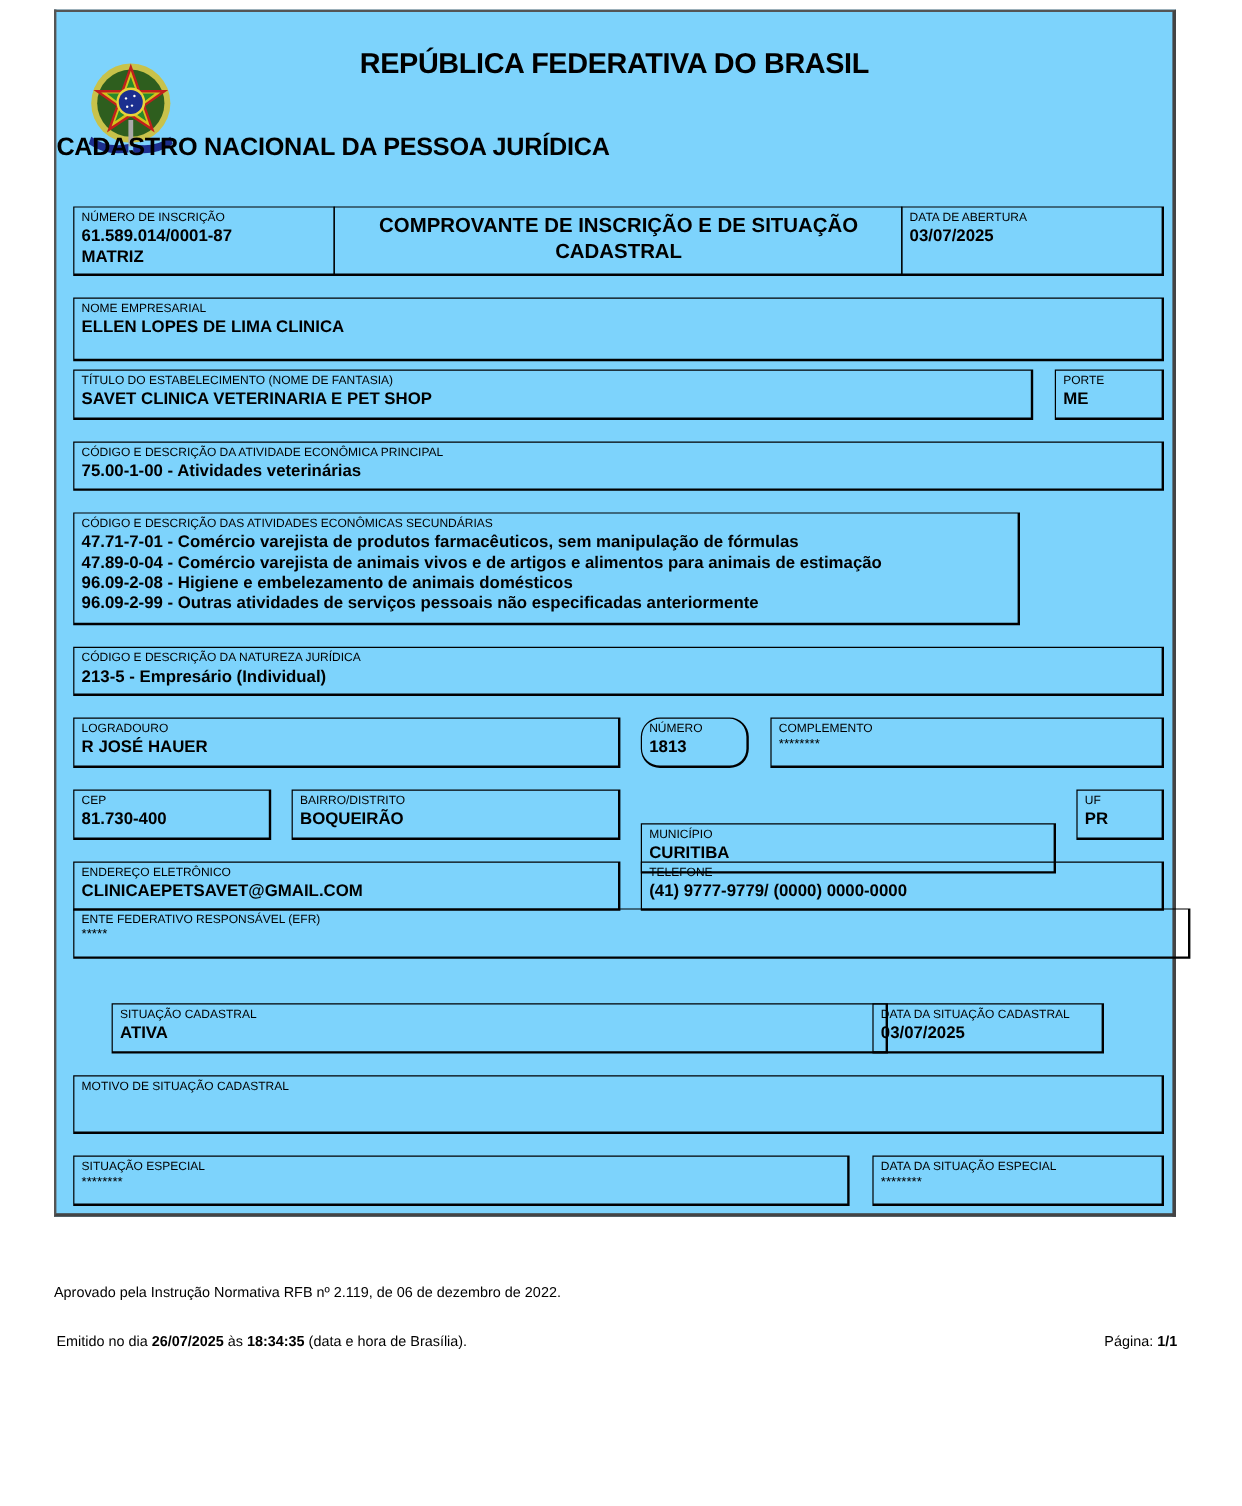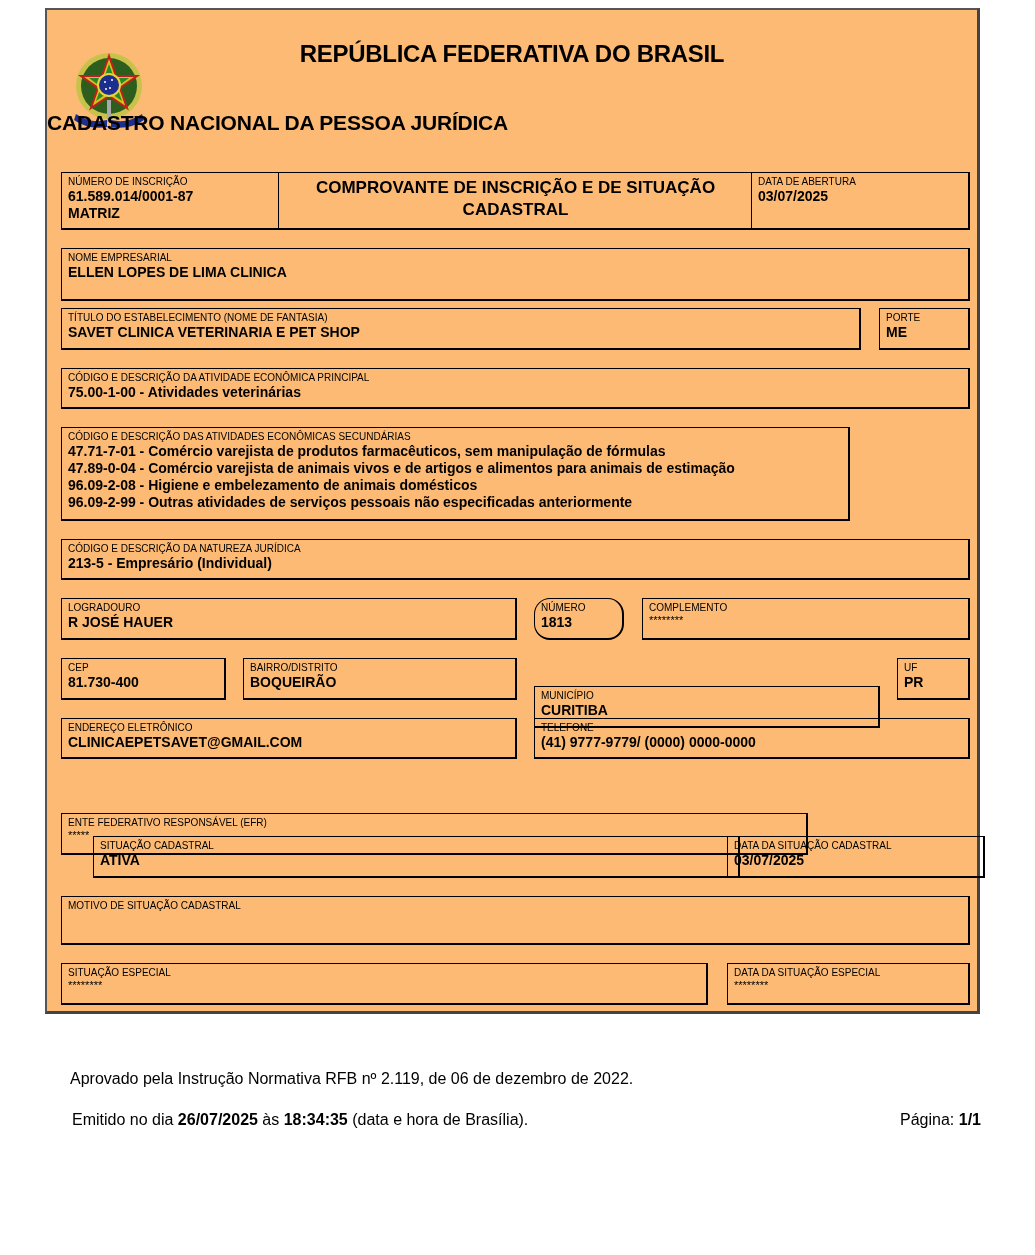--- a/index.html
+++ b/index.html
@@ -5,21 +5,21 @@
     html, body { margin: 0; padding: 0; background: #ffffff; }
     body {
       width: 1035px; height: 1255px; position: relative;
       font-family: "Liberation Sans", sans-serif; color: #000;
     }
     .sheet {
       position: absolute; left: 45px; top: 8px; width: 935px; height: 1006px;
       border-top: 2px solid #555; border-left: 2px solid #555;
       border-right: 3px solid #444; border-bottom: 3px solid #444;
       box-sizing: border-box;
-      background: #fdba74;
+      background: #7dd3fc;
     }
     .title1 {
       position: absolute; left: 0; right: 0; top: 30px; text-align: center;
       font-weight: bold; font-size: 24px; letter-spacing: -0.3px;
     }
     .title2 {
       position: absolute; left: 0; right: 0; top: 101px; text-align: left;
       font-weight: bold; font-size: 21px; letter-spacing: -0.2px;
     }
     .coat {
@@ -31,21 +31,21 @@
       padding: 2px 5px 0 6px;
     }
     .lbl { font-size: 10px; line-height: 13px; display: block; white-space: nowrap; }
     .val { font-size: 14px; font-weight: bold; line-height: 17px; display: block; white-space: nowrap; }
     .val.small { font-size: 11px; line-height: 13px; font-weight: normal; }
     .center-title {
       font-weight: bold; font-size: 17px; line-height: 22px; text-align: center;
       padding-top: 2px;
     }
     .footer-line {
-      position: absolute; font-size: 16px; white-space: nowrap; margin-left: 25px;
+      position: absolute; font-size: 12px; white-space: nowrap;
     }
     b { font-weight: bold; }
   </style>
 </head>
 <body>
 
 <div class="sheet">
 
   <svg class="coat" viewBox="0 0 78 82">
     <circle cx="39" cy="36" r="33" fill="#c8c24a"></circle>
@@ -146,30 +146,30 @@
 
   <div class="box" style="left:14px; top:708px; width:456px; height:41px;">
     <span class="lbl">ENDEREÇO ELETRÔNICO</span>
     <span class="val">CLINICAEPETSAVET@GMAIL.COM</span>
   </div>
   <div class="box" style="left:487px; top:708px; width:436px; height:41px;">
     <span class="lbl">TELEFONE</span>
     <span class="val">(41) 9777-9779/ (0000) 0000-0000</span>
   </div>
 
-  <div class="box" style="left:14px; top:803px; width:747px; height:42px;">
+  <div class="box" style="left:14px; top:747px; width:931px; height:42px;">
     <span class="lbl">ENTE FEDERATIVO RESPONSÁVEL (EFR)</span>
     <span class="val small">*****</span>
   </div>
 
   <div class="box" style="left:14px; top:826px; width:647px; height:42px;margin-left:32px;">
     <span class="lbl">SITUAÇÃO CADASTRAL</span>
     <span class="val">ATIVA</span>
   </div>
-  <div class="box" style="left:680px; top:826px; width:258px; height:42px;">
+  <div class="box" style="left:680px; top:826px; width:193px; height:42px;">
     <span class="lbl">DATA DA SITUAÇÃO CADASTRAL</span>
     <span class="val">03/07/2025</span>
   </div>
 
   <div class="box" style="left:14px; top:886px; width:909px; height:49px;">
     <span class="lbl">MOTIVO DE SITUAÇÃO CADASTRAL</span>
     <span class="val"></span>
   </div>
 
   <div class="box" style="left:14px; top:953px; width:647px; height:42px;">

